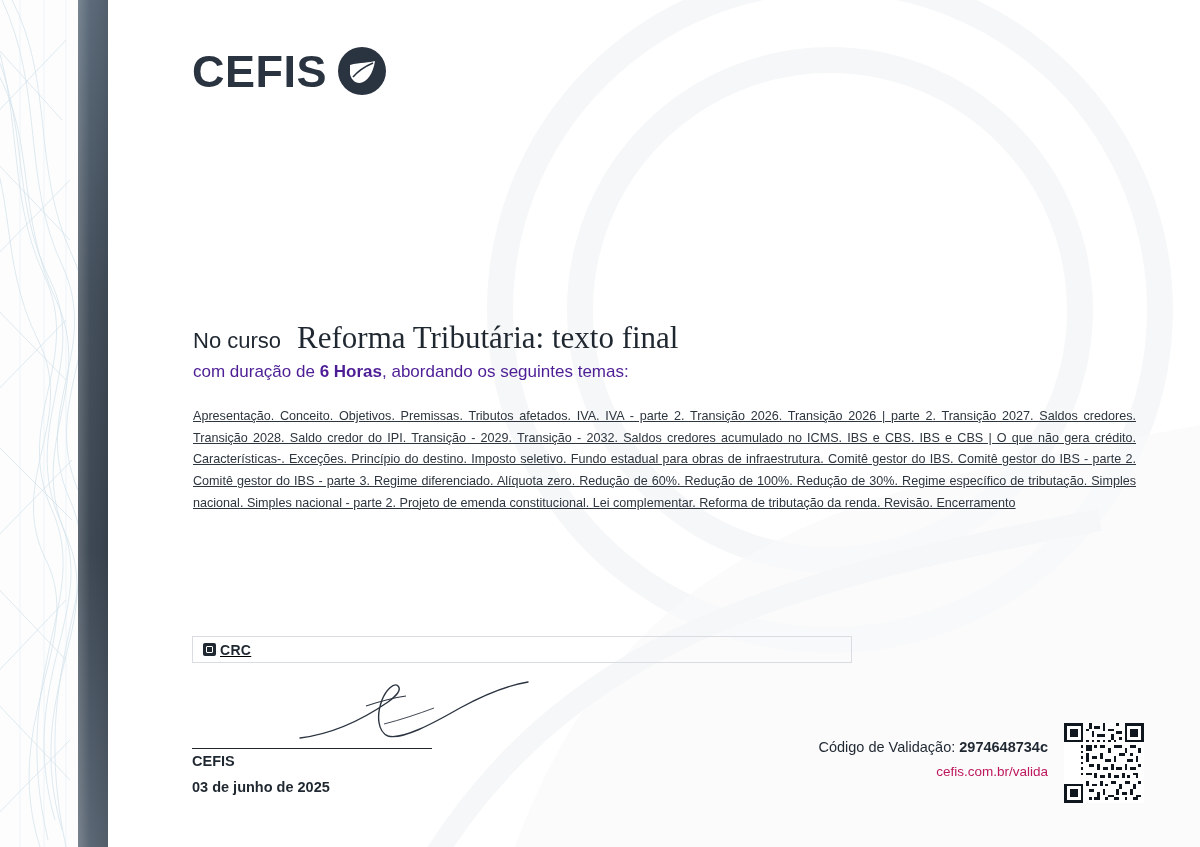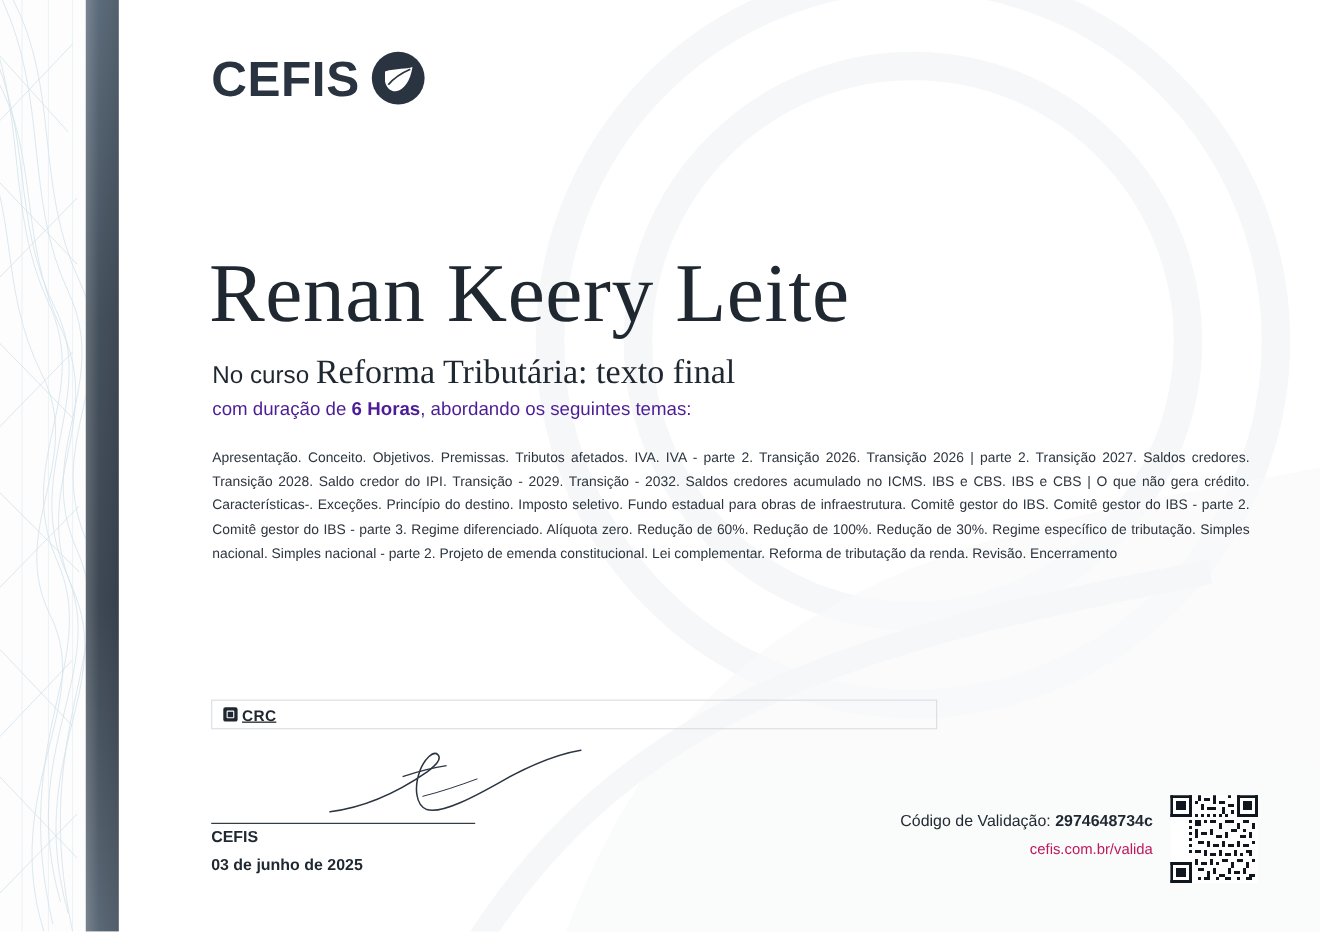--- a/index.html
+++ b/index.html
@@ -124,39 +124,40 @@
     color: #1f2730;
     white-space: nowrap;
   }
   .course-line .label {
     font-family: "Liberation Sans", sans-serif;
     font-size: 22px;
   }
   .course-line .course {
     font-family: "Liberation Serif", serif;
     font-size: 31px;
-    margin-left: 6px;
+    margin-left: 16px;
   }
 
   .duration-line {
     position: absolute;
     left: 77px; top: 362px;
     font-size: 17px;
     color: #4c1d95;
   }
   .duration-line b { font-weight: bold; }
 
   .topics {
     position: absolute;
     left: 77px; top: 406px;
     width: 943px;
     font-size: 12.6px;
     line-height: 1.72;
     color: #2d353e;
     text-align: justify;
+    text-decoration: underline;
   }
 
   
   .crc-box {
     position: absolute;
     left: 76px; top: 636px;
     width: 660px;
     height: 27px;
     border: 1px solid #d9dde1;
     display: flex;
@@ -289,21 +290,20 @@
     <div class="logo-row">
       <div class="logo-text">CEFIS</div>
       <svg class="logo-mark" viewBox="0 0 50 50" aria-hidden="true">
         <circle cx="25" cy="25" r="24" fill="#2a3340"></circle>
         <path d="M13 19 C 23 16, 33 17, 38 15 C 36 28, 30 36, 23 37 C 18 37.5, 14 33, 13 28 Z" fill="#ffffff"></path>
         <path d="M16 31 C 22 24, 29 20, 36 17" stroke="#2a3340" stroke-width="1.6" fill="none"></path>
       </svg>
     </div>
 
 
-    <div class="student-name">Renan Keery Leite</div>
 
     <div class="course-line">
       <span class="label">No curso</span><span class="course">Reforma Tributária: texto final</span>
     </div>
 
     <div class="duration-line">
       <span>com duração de</span>
       <b>6 Horas</b><span>, abordando os seguintes temas:</span>
     </div>
 

